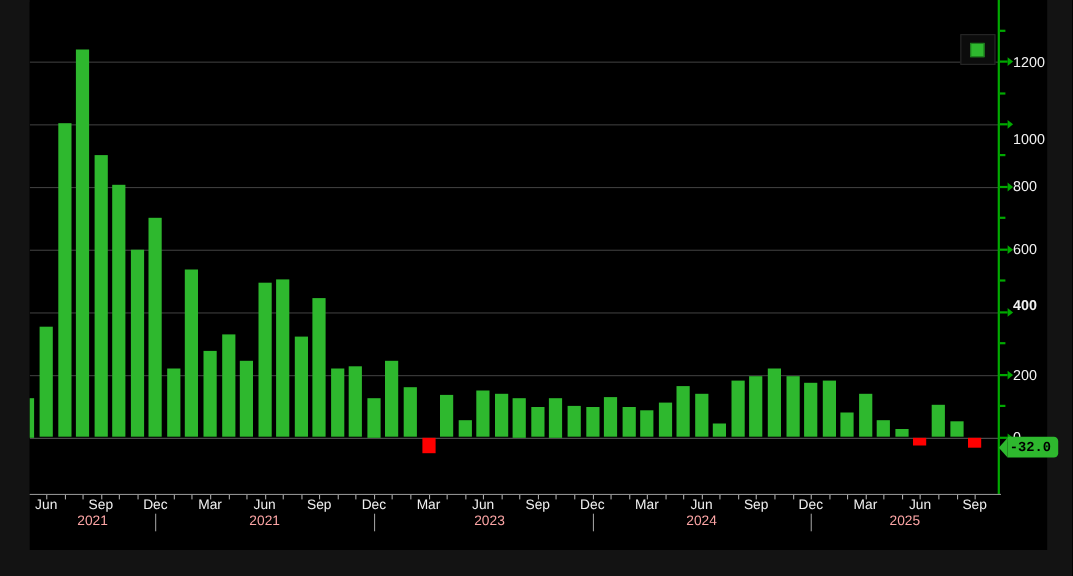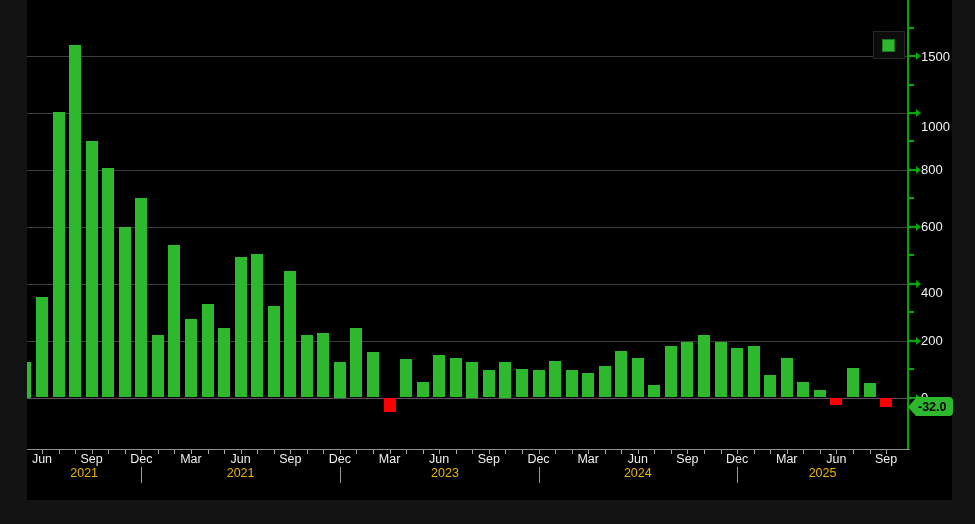--- a/index.html
+++ b/index.html
@@ -11,27 +11,27 @@
   .gridline.zero{background:#545454;}
   .bar{position:absolute;}
   .y-line{position:absolute;left:907px;top:0;width:2px;height:450px;}
   .x-line{position:absolute;left:27px;top:449px;width:883px;height:1px;background:#8f8f8f;}
   .ytick{position:absolute;left:909px;height:2px;}
   .ytick-arrow{position:absolute;width:0;height:0;border-top:4px solid transparent;
                border-bottom:4px solid transparent;}
   .ylabel{position:absolute;left:921px;color:#f2f2f2;font-size:13px;line-height:13px;}
   .xtick{position:absolute;top:450px;width:1px;height:4px;background:#a8a8a8;}
   .xlabel{position:absolute;top:453px;width:46px;text-align:center;color:#efefef;font-size:12.5px;line-height:13px;}
-  .yearlabel{position:absolute;top:467px;width:46px;text-align:center;color:#eab308;font-size:12.5px;line-height:13px;}
+  .yearlabel{position:absolute;top:467px;width:46px;text-align:center;color:#fca5a5;font-size:12.5px;line-height:13px;}
   .yearsep{position:absolute;top:467px;width:1px;height:16px;background:#9a9a9a;}
   .legend{position:absolute;top:31px;right:70px;height:26px;display:flex;align-items:center;
           gap:7px;padding:0 9px 0 8px;background:#0c0c0c;border:1px solid #282828;
           color:#fff;font-size:12.5px;white-space:nowrap;}
   .swatch{width:11px;height:11px;display:inline-block;border:1px solid #1c7a1c;}
-  .tag{position:absolute;left:908px;top:397px;height:19px;display:flex;align-items:center;z-index:5;}
+  .tag{position:absolute;left:908px;top:397px;height:19px;display:flex;align-items:center;z-index:5;font-family:Liberation Mono, monospace;}
   .tag-arrow{width:0;height:0;border-top:9.5px solid transparent;border-bottom:9.5px solid transparent;}
   .tag-body{height:19px;display:flex;align-items:center;padding:0 6px 0 2px;
             border-radius:0 4px 4px 0;color:#000;font-size:12.5px;font-weight:600;}
   .footer{position:absolute;left:27px;top:486px;width:925px;height:14px;background:#101010;
           color:#c9c9c9;font-size:10px;line-height:14px;white-space:nowrap;}
   .footer-left{position:absolute;left:3px;top:0;}
   .footer-center{position:absolute;left:663px;top:0;transform:translateX(-50%);}
   .footer-right{position:absolute;right:2px;top:0;}
 </style>
 </head>
@@ -111,33 +111,33 @@
 
   <div id="y-axis">
       <div class="ytick" style="top: 396.5px; width: 7px; background: rgb(0, 169, 0);"></div>
       <div class="ytick-arrow" style="left: 916px; top: 393.5px; border-left: 5px solid rgb(0, 169, 0);"></div>
       <div class="ylabel" style="top: 391px;">0</div>
       <div class="ytick" style="top: 339.6px; width: 7px; background: rgb(0, 169, 0);"></div>
       <div class="ytick-arrow" style="left: 916px; top: 336.6px; border-left: 5px solid rgb(0, 169, 0);"></div>
       <div class="ylabel" style="top: 334.1px;">200</div>
       <div class="ytick" style="top: 282.7px; width: 7px; background: rgb(0, 169, 0);"></div>
       <div class="ytick-arrow" style="left: 916px; top: 279.7px; border-left: 5px solid rgb(0, 169, 0);"></div>
-      <div class="ylabel" style="top: 286px;">400</div>
+      <div class="ylabel" style="top: 271px; font-weight: bold;">400</div>
       <div class="ytick" style="top: 225.8px; width: 7px; background: rgb(0, 169, 0);"></div>
       <div class="ytick-arrow" style="left: 916px; top: 222.8px; border-left: 5px solid rgb(0, 169, 0);"></div>
       <div class="ylabel" style="top: 220.3px;">600</div>
       <div class="ytick" style="top: 168.9px; width: 7px; background: rgb(0, 169, 0);"></div>
       <div class="ytick-arrow" style="left: 916px; top: 165.9px; border-left: 5px solid rgb(0, 169, 0);"></div>
       <div class="ylabel" style="top: 163.4px;">800</div>
       <div class="ytick" style="top: 112px; width: 7px; background: rgb(0, 169, 0);"></div>
       <div class="ytick-arrow" style="left: 916px; top: 109px; border-left: 5px solid rgb(0, 169, 0);"></div>
       <div class="ylabel" style="top: 120px;">1000</div>
       <div class="ytick" style="top: 55.1px; width: 7px; background: rgb(0, 169, 0);"></div>
       <div class="ytick-arrow" style="left: 916px; top: 52.1px; border-left: 5px solid rgb(0, 169, 0);"></div>
-      <div class="ylabel" style="top: 49.6px;">1500</div>
+      <div class="ylabel" style="top: 49.6px;">1200</div>
       <div class="ytick" style="top: 368.05px; width: 5px; background: rgb(0, 169, 0);"></div>
       <div class="ytick" style="top: 311.15px; width: 5px; background: rgb(0, 169, 0);"></div>
       <div class="ytick" style="top: 254.25px; width: 5px; background: rgb(0, 169, 0);"></div>
       <div class="ytick" style="top: 197.35px; width: 5px; background: rgb(0, 169, 0);"></div>
       <div class="ytick" style="top: 140.45px; width: 5px; background: rgb(0, 169, 0);"></div>
       <div class="ytick" style="top: 83.55px; width: 5px; background: rgb(0, 169, 0);"></div>
       <div class="ytick" style="top: 26.65px; width: 5px; background: rgb(0, 169, 0);"></div>
     </div>
   <div id="x-axis">
       <div class="xtick" style="left: 42px;"></div>

